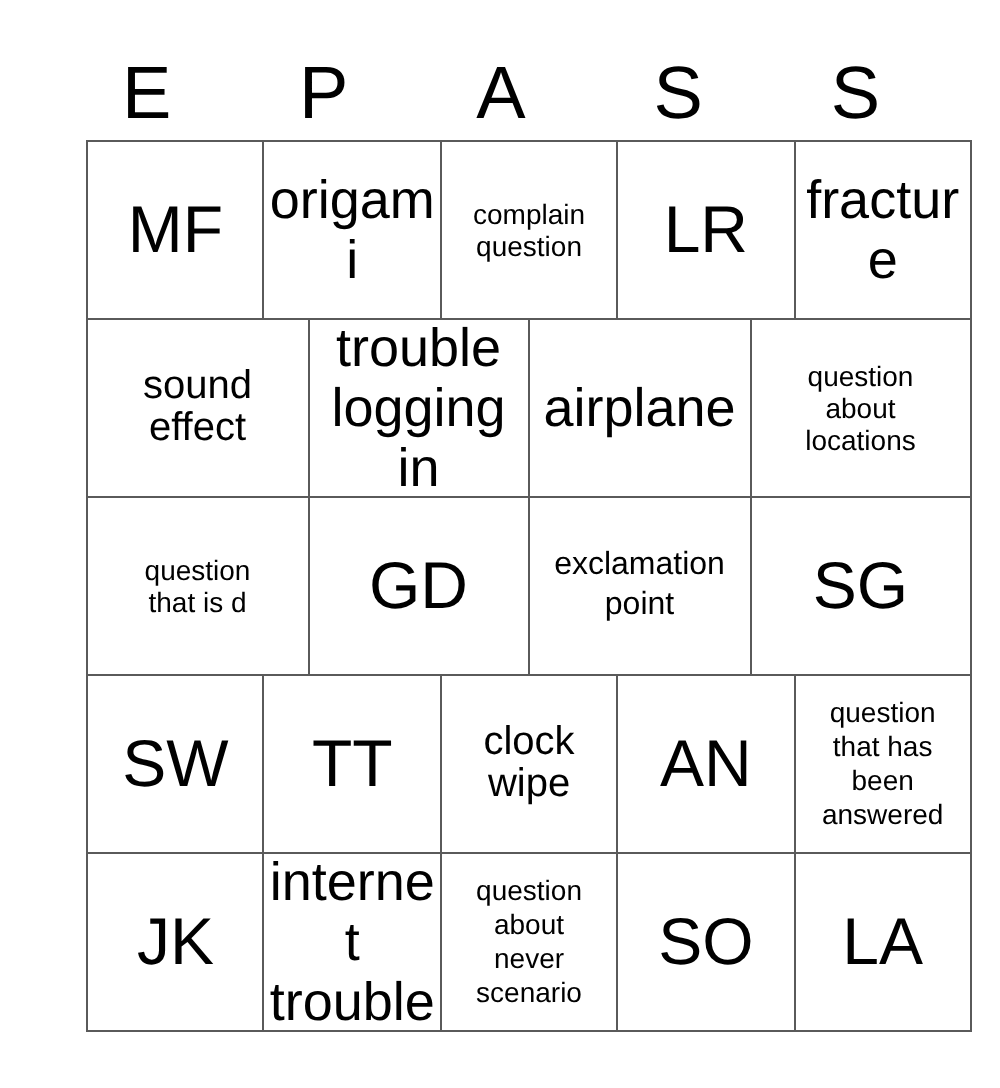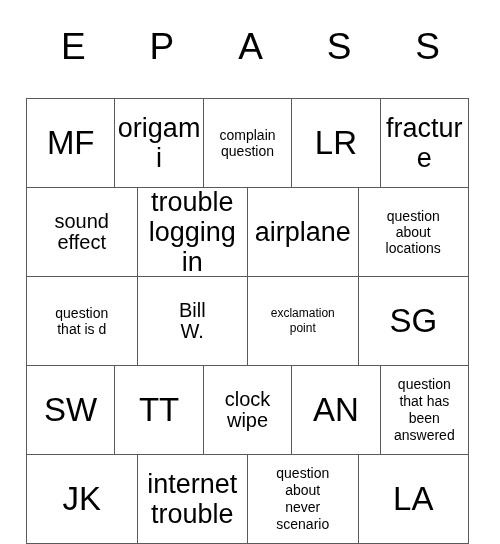--- a/index.html
+++ b/index.html
@@ -39,30 +39,29 @@
     font-size: 37px;
     font-weight: 400;
     line-height: 1;
     letter-spacing: 0;
     color: #000000;
   }
 
   
   #grid {
     position: absolute;
-    left: 26px;
+    left: 43px;
     top: 70px;
     width: 443px;
     height: 446px;
     box-sizing: border-box;
     border-top: 1px solid #5a5a5a;
     border-left: 1px solid #5a5a5a;
     display: flex;
     flex-direction: column;
-    margin-top: 28px;
   }
   .grid-row {
     flex: 1 1 0;
     display: flex;
     min-height: 0;
   }
   .cell {
     flex: 1 1 0;
     min-width: 0;
     box-sizing: border-box;
@@ -85,21 +84,21 @@
     white-space: pre-line;
     color: #000000;
   }
 
   
   .size-xl .cell-text { font-size: 33px; line-height: 1.02; }
   .size-lg .cell-text { font-size: 20px; line-height: 1.05; }
   .size-md .cell-text { font-size: 27px; line-height: 1.12; }
   .size-sm .cell-text { font-size: 14px; line-height: 1.16; }
   .size-xs .cell-text { font-size: 14px; line-height: 1.2; }
-  .size-xxs .cell-text { font-size: 12px; line-height: 1.22; }
+  .size-xxs .cell-text { font-size: 16px; line-height: 1.22; }
 </style>
 </head>
 <body>
 
 <div id="bingo-card">
 
   <div id="header-row">
     <div class="header-letter">E</div>
     <div class="header-letter">P</div>
     <div class="header-letter">A</div>
@@ -146,23 +145,22 @@
 about
 locations</span>
         </div>
     </div>
 
     <div class="grid-row">
       <div class="cell size-sm">
           <span class="cell-text">question
 that is d</span>
         </div>
-      <div class="cell size-lg">
-          <span class="cell-text">Bill
-W.</span>
+      <div class="cell size-xl">
+          <span class="cell-text">GD</span>
         </div>
       <div class="cell size-xxs">
           <span class="cell-text">exclamation
 point</span>
         </div>
       <div class="cell size-xl">
           <span class="cell-text">SG</span>
         </div>
     </div>
 
@@ -196,18 +194,21 @@
           <span class="cell-text">internet
 trouble</span>
         </div>
       <div class="cell size-xs">
           <span class="cell-text">question
 about
 never
 scenario</span>
         </div>
       <div class="cell size-xl">
+          <span class="cell-text">SO</span>
+        </div>
+      <div class="cell size-xl">
           <span class="cell-text">LA</span>
         </div>
     </div>
 
   </div>
 </div>
 
 </body></html>

